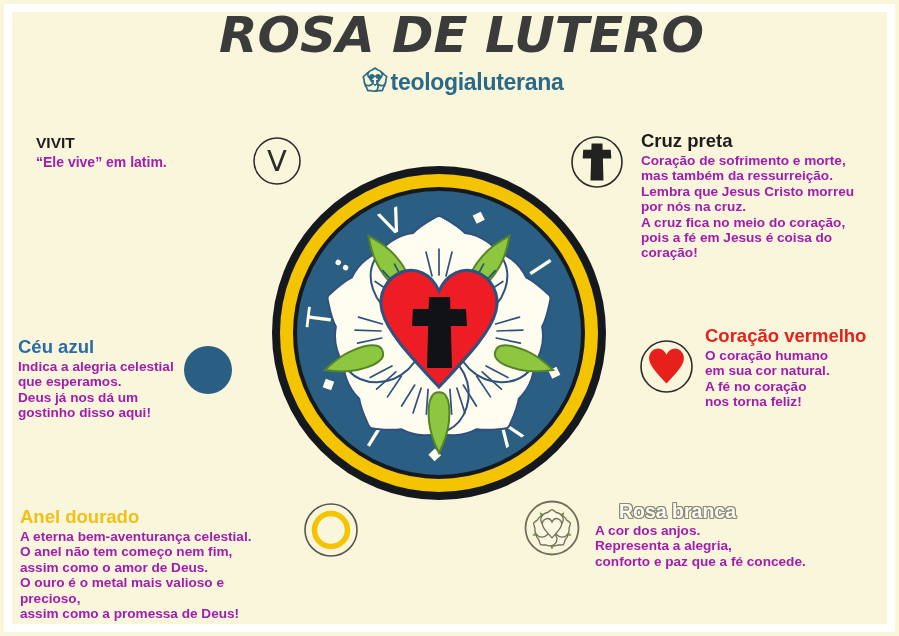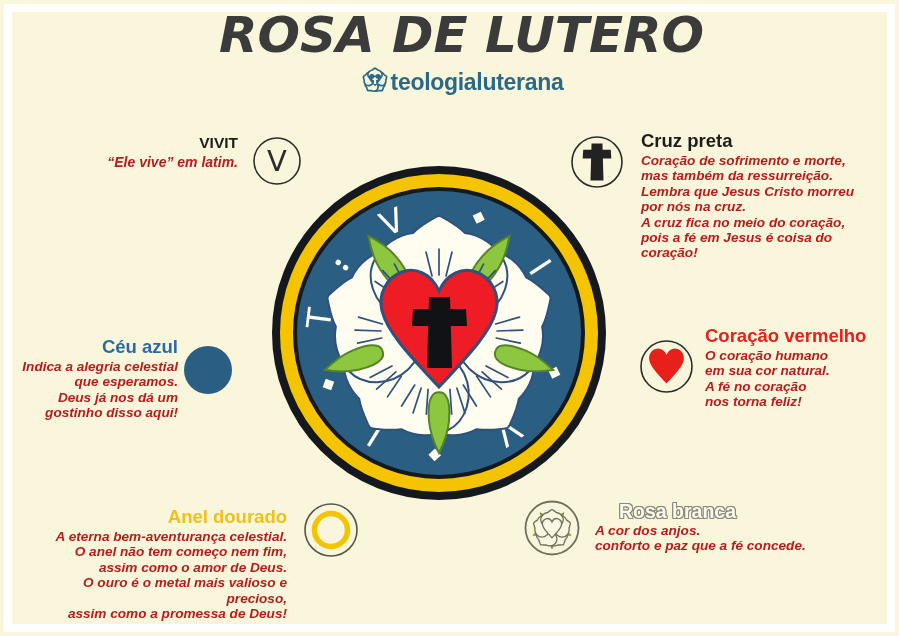--- a/index.html
+++ b/index.html
@@ -6,22 +6,22 @@
   body{font-family:"Liberation Sans", sans-serif; background:#e9e9e4;}
   .canvas{position:relative; width:899px; height:636px; background:#f9f6dc; overflow:hidden;}
   .frame{position:absolute; inset:4px; border:8px solid #ffffff; pointer-events:none;}
   .header{position:absolute; left:0; top:8px; width:100%; text-align:center;margin-left:12px;}
   .main-title{margin:0; font-family:"DejaVu Sans", sans-serif; font-style:italic; font-weight:900;
               font-size:50px; line-height:54px; color:#3b3b3b; letter-spacing:0px;}
   .brand-row{display:flex; align-items:flex-end; justify-content:center; gap:1px; margin-top:2px;}
   .brand-name{font-size:23px; font-weight:bold; color:#2a6a86; letter-spacing:-0.3px;}
   .sec{position:absolute;}
   .sec-title{font-size:18.5px; font-weight:bold; color:#1d1d1b; line-height:20px; margin:0 0 2px 0;}
-  .sec-body{font-size:13.6px; font-weight:bold; color:#b91c1c; line-height:15.4px;font-style:italic;}
-  .right{text-align:right;}
+  .sec-body{font-size:13.6px; font-weight:bold; color:#a21caf; line-height:15.4px;}
+  .right{}
   .t-blue{color:#2a6ba8;}
   .t-red{color:#e8201c;}
   .t-gold{color:#f2c118;}
   .t-outline{color:#fdfbee;
     text-shadow:1px 0 0 #8a8a7a,-1px 0 0 #8a8a7a,0 1px 0 #8a8a7a,0 -1px 0 #8a8a7a,
                 1px 1px 0 #8a8a7a,-1px -1px 0 #8a8a7a,1px -1px 0 #8a8a7a,-1px 1px 0 #8a8a7a;}
   .vivit-title{font-size:15.5px;}
   .vivit-sub{font-size:14px;}
   .abs{position:absolute;}
   .blue-dot{position:absolute; left:184px; top:346px; width:48px; height:48px;
@@ -213,16 +213,17 @@
       <use href="#petal" fill="#fbf8e2" stroke="#70705c" stroke-width="8" transform="rotate(72 170 170)"></use>
       <use href="#petal" fill="#fbf8e2" stroke="#70705c" stroke-width="8" transform="rotate(288 170 170)"></use>
       <use href="#petal" fill="#fbf8e2" stroke="#70705c" stroke-width="8"></use>
       <use href="#heart" fill="#fbf8e2" stroke="#70705c" stroke-width="8"></use>
     </g>
   </svg>
   <div class="sec" style="left:595px; top:501px; width:260px;">
     <div class="sec-title t-outline" style="font-size:19.5px;padding-left:24px;">Rosa branca</div>
     <div class="sec-body">
       <div>A cor dos anjos.</div>
+      <div>Representa a alegria,</div>
       <div>conforto e paz que a fé concede.</div>
     </div>
   </div>
 </div>
 
 </body></html>

